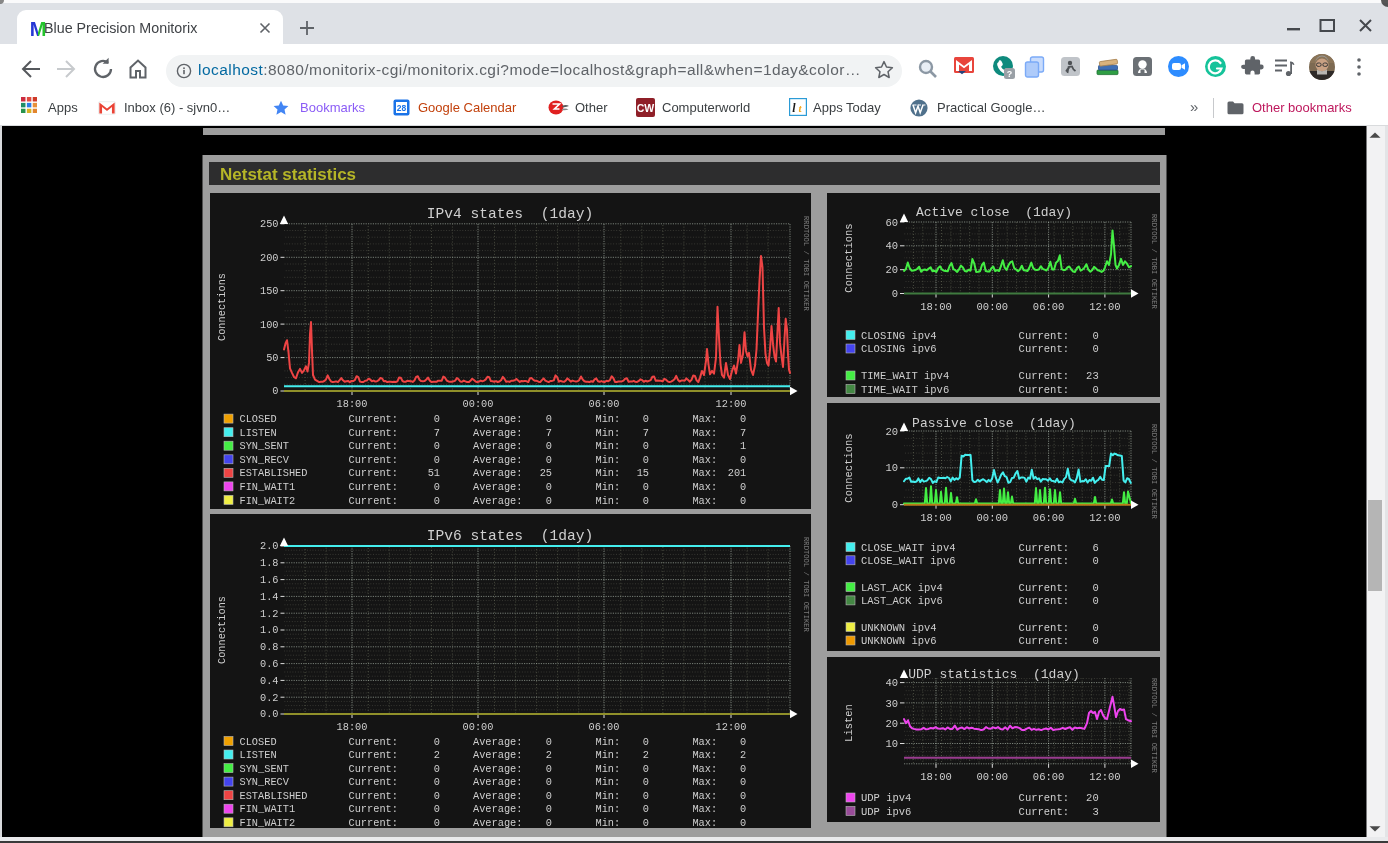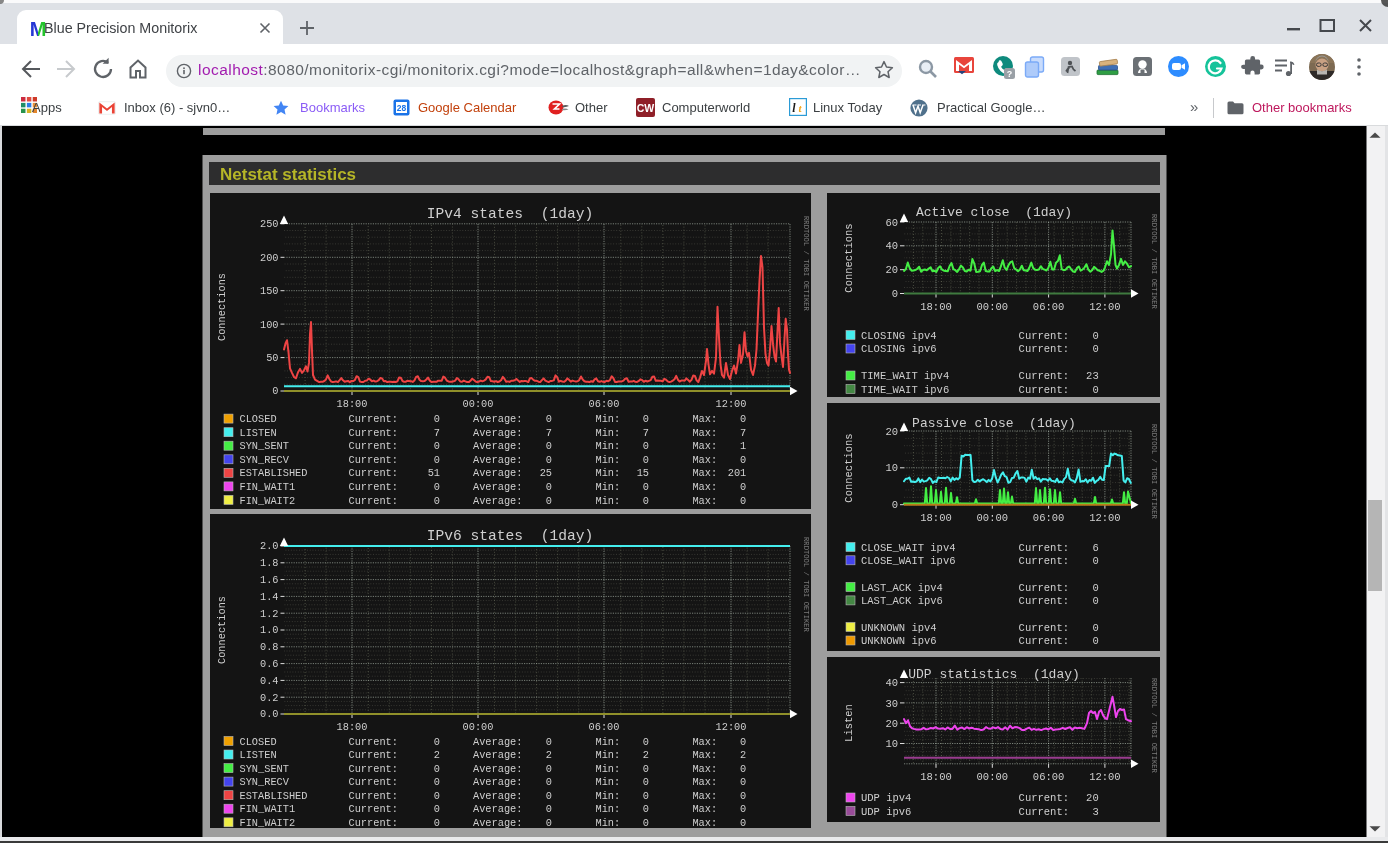--- a/index.html
+++ b/index.html
@@ -43,21 +43,21 @@
     </svg>
     <svg width="24" height="24" style="position:absolute;left:126px;top:57px" viewBox="0 0 24 24">
       <path d="M4.5 10.5 L12 3.5 L19.5 10.5 V20.5 H14 V14 H10 V20.5 H4.5 Z" fill="none" stroke="#5f6368" stroke-width="2"></path>
     </svg>
     <div style="position:absolute;left:166px;top:55px;width:736px;height:32px;background:#f1f3f4;border-radius:16px"></div>
     <svg width="16" height="16" style="position:absolute;left:176px;top:63px" viewBox="0 0 16 16">
       <circle cx="8" cy="8" r="6.6" fill="none" stroke="#5f6368" stroke-width="1.4"></circle>
       <rect x="7.2" y="7" width="1.6" height="4.2" fill="#5f6368"></rect>
       <rect x="7.2" y="4.4" width="1.6" height="1.7" fill="#5f6368"></rect>
     </svg>
-    <div style="position:absolute;left:198px;top:61px;font-size:15.5px;letter-spacing:0.45px;white-space:nowrap;color:#5f6368"><span style="color:#a21caf">localhost</span>:8080/monitorix-cgi/monitorix.cgi?mode=localhost&amp;graph=all&amp;when=1day&amp;color…</div>
+    <div style="position:absolute;left:198px;top:61px;font-size:15.5px;letter-spacing:0.45px;white-space:nowrap;color:#5f6368"><span style="color:#0369a1">localhost</span>:8080/monitorix-cgi/monitorix.cgi?mode=localhost&amp;graph=all&amp;when=1day&amp;color…</div>
     <svg width="22" height="22" style="position:absolute;left:873px;top:59px" viewBox="0 0 22 22">
       <path d="M11 2.6 L13.5 8 L19.4 8.7 L15 12.7 L16.2 18.5 L11 15.5 L5.8 18.5 L7 12.7 L2.6 8.7 L8.5 8 Z" fill="none" stroke="#5f6368" stroke-width="1.5" stroke-linejoin="round"></path>
     </svg>
     <svg width="460" height="46" style="position:absolute;left:912px;top:44px" viewBox="0 0 460 46">
 
       <circle cx="14" cy="23" r="6" fill="#e8eef5" stroke="#8c98a4" stroke-width="2.4"></circle>
       <line x1="18.5" y1="27.5" x2="24" y2="33" stroke="#8c98a4" stroke-width="2.6"></line>
 
       <g transform="translate(42,13)">
         <rect x="0" y="0" width="20" height="16" rx="1.5" fill="#e8453c"></rect>
@@ -149,21 +149,21 @@
         <rect x="0.0" y="0.0" width="4.2" height="4.2" fill="#cc2b3f"></rect>
         <rect x="5.5" y="0.0" width="4.2" height="4.2" fill="#e04a3f"></rect>
         <rect x="11.0" y="0.0" width="4.2" height="4.2" fill="#cf3a28"></rect>
         <rect x="0.0" y="5.5" width="4.2" height="4.2" fill="#1e8e68"></rect>
         <rect x="5.5" y="5.5" width="4.2" height="4.2" fill="#2b7de9"></rect>
         <rect x="11.0" y="5.5" width="4.2" height="4.2" fill="#e8903a"></rect>
         <rect x="0.0" y="11.0" width="4.2" height="4.2" fill="#27934d"></rect>
         <rect x="5.5" y="11.0" width="4.2" height="4.2" fill="#d8b223"></rect>
         <rect x="11.0" y="11.0" width="4.2" height="4.2" fill="#e2862e"></rect>
       </svg></div>
-    <div style="position:absolute;left:32px;top:100px;font-size:13px;color:#3c4043;white-space:nowrap">Apps</div>
+    <div style="position:absolute;left:48px;top:100px;font-size:13px;color:#3c4043;white-space:nowrap">Apps</div>
     <div style="position:absolute;left:98px;top:90px;height:36px"><svg width="18" height="14" style="margin-top:11px" viewBox="0 0 20 15">
         <rect x="0.5" y="0.5" width="19" height="14" rx="1.5" fill="#ffffff" stroke="#e0e0e0" stroke-width="0.6"></rect>
         <path d="M1.5 13.5 V1.5 L10 8 L18.5 1.5 V13.5 H15.5 V6.5 L10 10.7 L4.5 6.5 V13.5 Z" fill="#ea4335"></path>
       </svg></div>
     <div style="position:absolute;left:124px;top:100px;font-size:13px;color:#3c4043;white-space:nowrap">Inbox (6) - sjvn0…</div>
     <div style="position:absolute;left:272px;top:90px;height:36px"><svg width="18" height="18" style="margin-top:9px" viewBox="0 0 18 18">
         <path d="M9 1.8 L11.2 6.5 L16.4 7.1 L12.5 10.6 L13.6 15.7 L9 13.1 L4.4 15.7 L5.5 10.6 L1.6 7.1 L6.8 6.5 Z" fill="#4285f4"></path>
       </svg></div>
     <div style="position:absolute;left:300px;top:100px;font-size:13px;color:#8b5cf6;white-space:nowrap">Bookmarks</div>
     <div style="position:absolute;left:393px;top:90px;height:36px"><svg width="17" height="17" style="margin-top:9px" viewBox="0 0 17 17">
@@ -182,21 +182,21 @@
     <div style="position:absolute;left:636px;top:90px;height:36px"><svg width="19" height="19" style="margin-top:8px" viewBox="0 0 19 19">
         <rect x="0" y="0" width="19" height="19" rx="2" fill="#8f1f28"></rect>
         <text x="9.5" y="13.5" font-size="10.5" fill="#ffffff" text-anchor="middle" font-family="'Liberation Sans',sans-serif" font-weight="bold">CW</text>
       </svg></div>
     <div style="position:absolute;left:662px;top:100px;font-size:13px;color:#3c4043;white-space:nowrap">Computerworld</div>
     <div style="position:absolute;left:789px;top:90px;height:36px"><svg width="18" height="18" style="margin-top:8px" viewBox="0 0 18 18">
         <rect x="0.5" y="0.5" width="17" height="17" fill="#ffffff" stroke="#2b9bd6" stroke-width="1.4"></rect>
         <text x="5" y="13.5" font-size="12" fill="#1a1a1a" text-anchor="middle" font-family="'Liberation Serif',serif" font-weight="bold" font-style="italic">l</text>
         <text x="11" y="13.5" font-size="11" fill="#f2a71b" text-anchor="middle" font-family="'Liberation Serif',serif" font-weight="bold" font-style="italic">t</text>
       </svg></div>
-    <div style="position:absolute;left:813px;top:100px;font-size:13px;color:#3c4043;white-space:nowrap">Linux Today</div>
+    <div style="position:absolute;left:813px;top:100px;font-size:13px;color:#3c4043;white-space:nowrap">Apps Today</div>
     <div style="position:absolute;left:910px;top:90px;height:36px"><svg width="18" height="18" style="margin-top:9px" viewBox="0 0 18 18">
         <circle cx="9" cy="9" r="8.6" fill="#50718c"></circle>
         <path d="M2.2 9 a6.8 6.8 0 0 1 13.6 0 a6.8 6.8 0 0 1 -13.6 0z" fill="#50718c"></path>
         <path d="M3 6 l2.6 7.8 L8 7 l2.2 6.8 L13 6" stroke="#ffffff" stroke-width="1.5" fill="none"></path>
         <path d="M2.5 6 h4 M8 6 h3 M12.2 6 h3.2" stroke="#ffffff" stroke-width="1.2"></path>
       </svg></div>
     <div style="position:absolute;left:937px;top:100px;font-size:13px;color:#3c4043;white-space:nowrap">Practical Google…</div>
     <div style="position:absolute;left:1190px;top:98px;font-size:15px;color:#5f6368">»</div>
     <div style="position:absolute;left:1213px;top:98px;width:1px;height:20px;background:#c7c9cc"></div>
     <div style="position:absolute;left:1227px;top:90px;height:36px"><svg width="17" height="14" style="margin-top:11px" viewBox="0 0 17 14">

